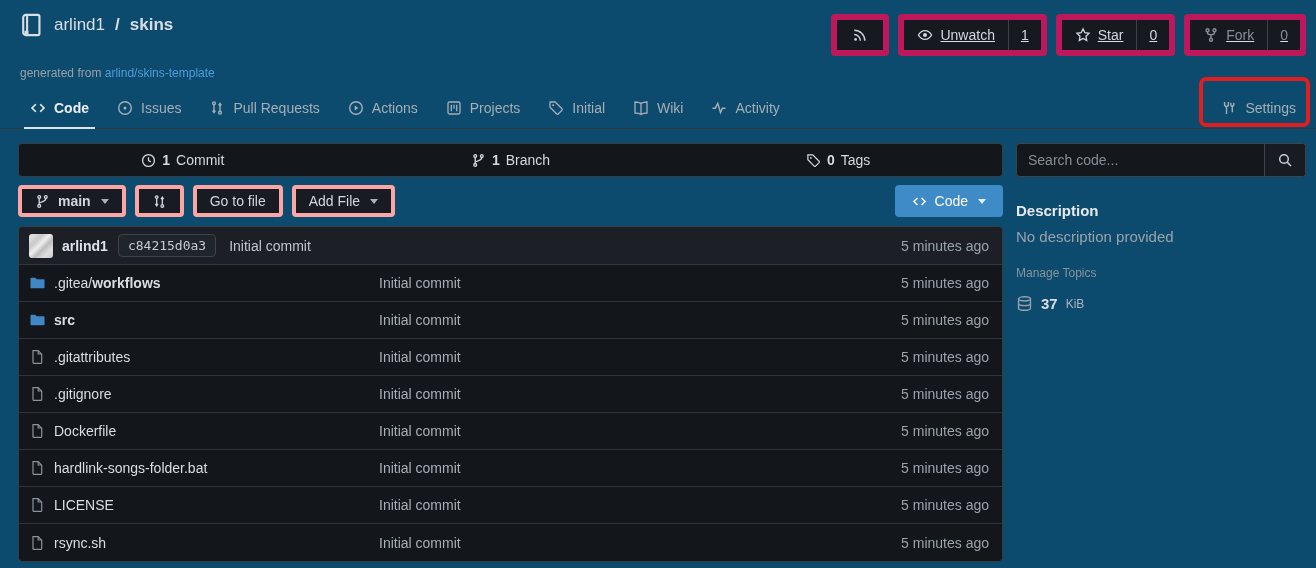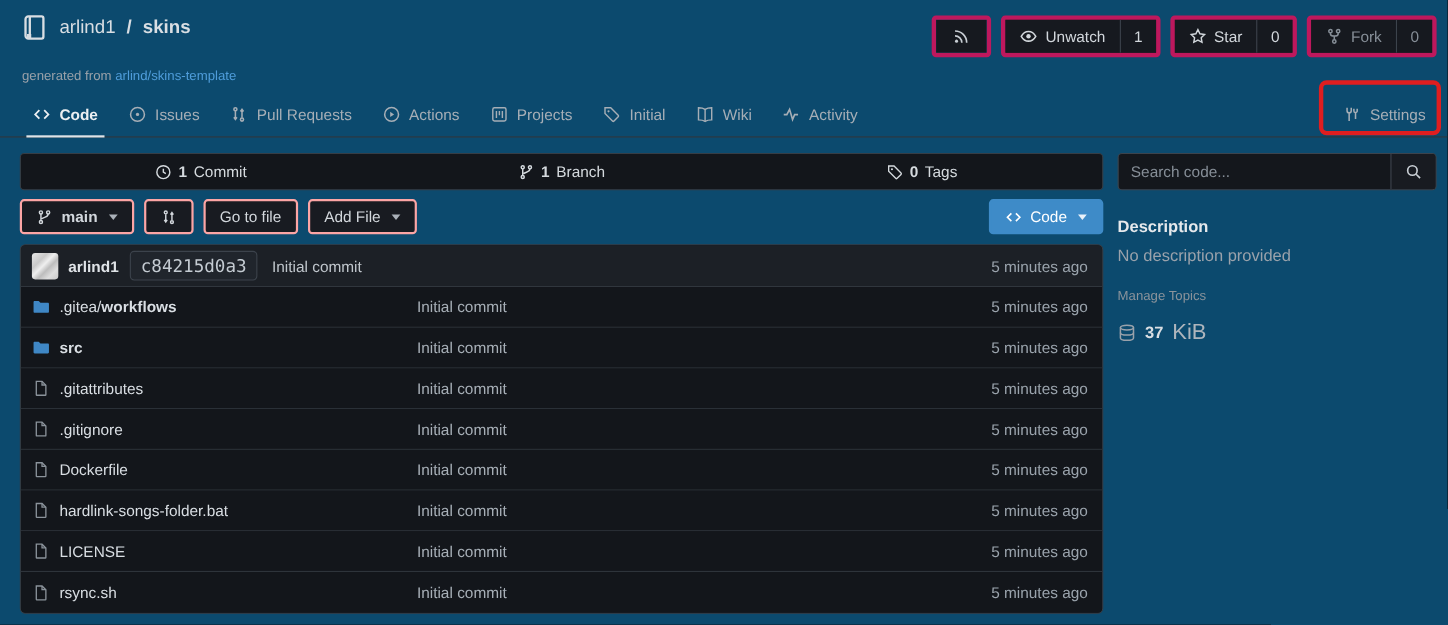--- a/index.html
+++ b/index.html
@@ -15,21 +15,21 @@
   
   .top-header { display:flex; align-items:flex-start; justify-content:space-between; padding:12px 10px 0 18px; }
   .repo-title { display:flex; align-items:center; gap:10px; font-size:17px; color:#d9dee3; }
   .repo-title .owner { font-weight:400; cursor:pointer; }
   .repo-title .sep { color:#d9dee3; font-weight:600; }
   .repo-title .repo { font-weight:700; cursor:pointer; }
   .generated-line { padding:10px 0 0 20px; font-size:12px; color:#99a1a9; }
   .generated-line a { color:#4f9ddb; text-decoration:none; cursor:pointer; }
 
   .header-actions { display:flex; gap:9px; margin-top:2px; }
-  .btn-group { display:flex; border:4px solid #be185d; border-radius:4px; overflow:hidden; background:#16191f; }
+  .btn-group { display:flex; border:6px solid #be185d; border-radius:4px; overflow:hidden; background:#16191f;text-decoration:underline; }
   .hbtn {
     display:flex; align-items:center; gap:7px; height:30px; padding:0 13px;
     background:#16191f; color:#d2d7dc; font-size:14px; cursor:pointer;
   }
   .hbtn.icon-only { padding:0 15px; }
   .hbtn.count { border-left:1px solid #3c434c; padding:0 12px; }
   .hbtn.muted { color:#868e97; }
 
   
   .nav-row { display:flex; align-items:stretch; height:41px; margin-top:8px; padding:0 10px 0 20px; border-bottom:1px solid #30363d; position:relative; }
@@ -48,37 +48,37 @@
   
   .stats-bar { display:flex; height:34px; border:1px solid #363d45; border-radius:4px; background:#13161b; }
   .stat { flex:1; display:flex; align-items:center; justify-content:center; gap:6px; color:#d5dade; cursor:pointer; }
   .stat b { font-weight:700; }
   .stat .slabel { color:#d5dade; }
 
   
   .toolbar { display:flex; align-items:center; margin-top:8px; gap:9px; }
   .tbtn {
     display:flex; align-items:center; gap:8px; height:32px; padding:0 13px;
-    background:#181b21; border:2px solid #fca5a5; border-radius:4px; color:#d2d7dc; cursor:pointer;
+    background:#181b21; border:4px solid #fca5a5; border-radius:4px; color:#d2d7dc; cursor:pointer;
   }
   .tbtn .bold { font-weight:700; }
   .caret { width:0; height:0; border-left:4px solid transparent; border-right:4px solid transparent; border-top:5px solid #aab1b9; margin-left:2px; }
   .spacer { flex:1; }
   .code-btn { background:#3e8bc8; border-color:#3e8bc8; color:#fff; }
   .code-btn .caret { border-top-color:#e8f1fa; }
 
   
   .file-table { margin-top:9px; border:1px solid #363d45; border-radius:5px; overflow:hidden; background:#13161b; }
   .commit-row { display:flex; align-items:center; height:38px; padding:0 10px; background:#1c2026; border-bottom:1px solid #30363d; }
   .avatar { width:24px; height:24px; border-radius:3px; flex:0 0 auto;
     background:linear-gradient(135deg,#e8e8e8 0%,#c9c9c9 30%,#efefef 45%,#bdbdbd 60%,#dedede 78%,#cacaca 100%); }
   .commit-author { font-weight:700; margin-left:9px; color:#dfe3e7; cursor:pointer; }
   .commit-hash {
     margin-left:10px; padding:3px 9px; border:1px solid #3c434c; border-radius:4px; background:#20252c;
-    font-family:"DejaVu Sans Mono","Liberation Mono",monospace; font-size:16px; color:#c4cbd2; cursor:pointer;
+    font-family:"DejaVu Sans Mono","Liberation Mono",monospace; font-size:13px; color:#c4cbd2; cursor:pointer;
   }
   .commit-msg { margin-left:13px; color:#c0c6cc; cursor:pointer; }
   .commit-time { margin-left:auto; color:#9aa3ac; padding-right:3px; }
 
   .file-row { display:flex; align-items:center; height:37px; padding:0 10px; border-bottom:1px solid #2e343b; background:#13161b; }
   .file-row:last-child { border-bottom:none; }
   .fname { display:flex; align-items:center; gap:9px; width:350px; flex:0 0 auto; cursor:pointer; color:#d9dee3; }
   .fname .dir { font-weight:400; }
   .fname .base-bold { font-weight:700; }
   .fmsg { flex:1; color:#a7afb7; cursor:pointer; }
@@ -87,21 +87,21 @@
   
   .search-box { display:flex; height:34px; border:1px solid #3c434c; border-radius:4px; background:#14171c; overflow:hidden; }
   .search-box input { flex:1; background:transparent; border:none; outline:none; padding:0 11px; color:#d9dee3; font-size:14px; font-family:inherit; }
   .search-box input::placeholder { color:#868e97; }
   .search-btn { width:41px; display:flex; align-items:center; justify-content:center; border-left:1px solid #3c434c; cursor:pointer; background:#181b21; }
   .desc-title { margin-top:25px; font-size:15px; font-weight:700; color:#e6e9ec; }
   .desc-text { margin-top:9px; font-size:15px; color:#9aa2ab; }
   .manage-topics { margin-top:21px; font-size:12px; color:#8b939b; cursor:pointer; }
   .size-row { margin-top:15px; display:flex; align-items:center; gap:8px; }
   .size-row .num { font-weight:700; font-size:15px; color:#d9dee3; }
-  .size-row .unit { font-size:20px; color:#aeb5bc; }
+  .size-row .unit { font-size:12px; color:#aeb5bc; }
 </style>
 </head>
 <body>
 
 <div class="page">
 
   <div class="top-header">
     <div class="repo-title">
       <span class="icon">
         <svg width="26" height="26" viewBox="0 0 16 16" fill="none" stroke="#d9dee3" stroke-width="1.3">

